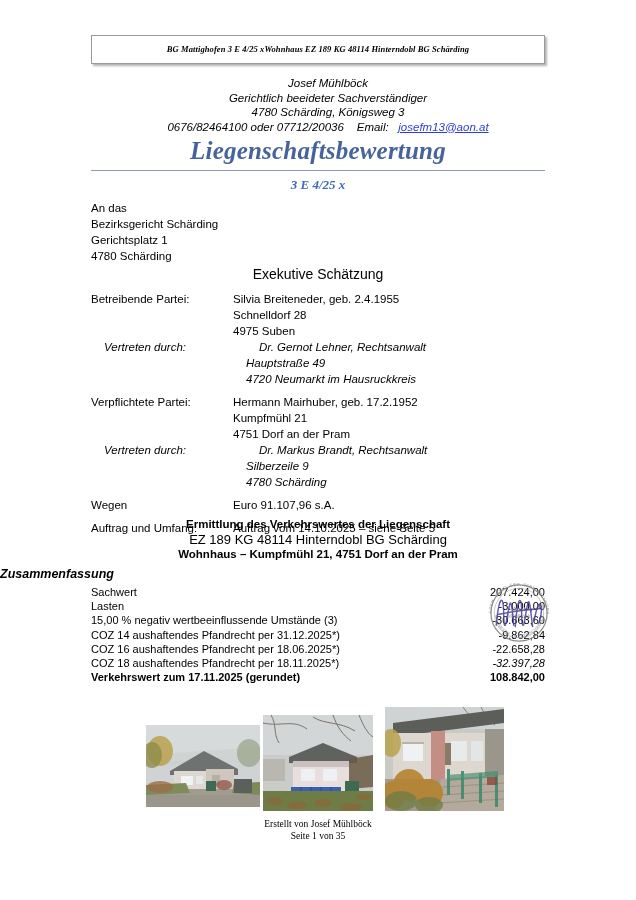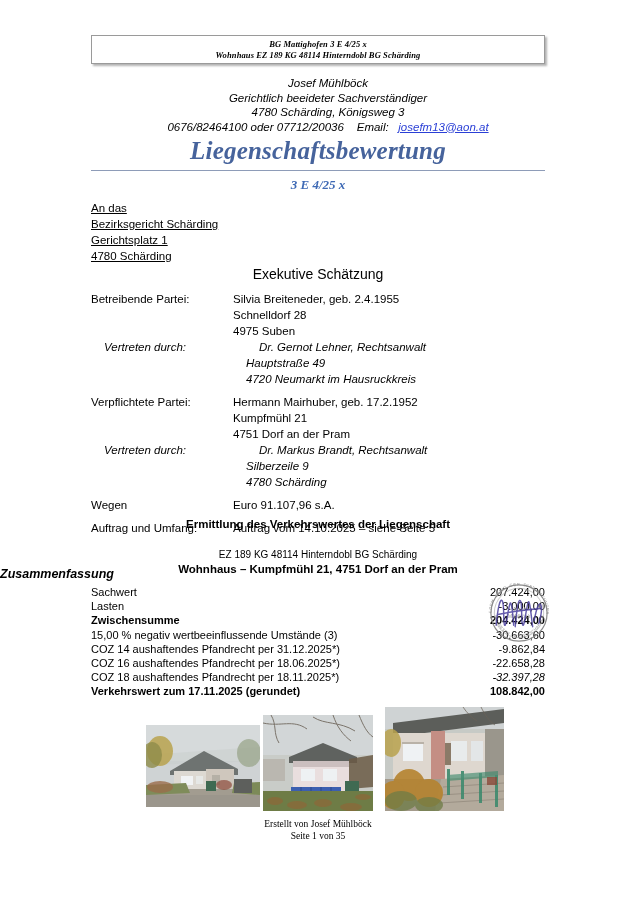--- a/index.html
+++ b/index.html
@@ -29,21 +29,21 @@
   .header-box {
     position: absolute;
     left: 91px;
     top: 35px;
     width: 454px;
     height: 29px;
     border: 1px solid #9a9a9a;
     box-shadow: 2px 2px 2px rgba(0,0,0,0.30);
     box-sizing: border-box;
     display: flex;
-    flex-direction: column;
+    flex-direction: row;
     align-items: center;
     justify-content: center;
     background: #ffffff;
   }
   .header-box .hline {
     font-family: "Liberation Serif", serif;
     font-weight: bold;
     font-style: italic;
     font-size: 8.5px;
     line-height: 11px;
@@ -110,21 +110,20 @@
     color: #3f6ab5;
   }
 
   
   .recipient {
     position: absolute;
     left: 91px;
     top: 200px;
     font-size: 11.5px;
     line-height: 16px;
-    text-decoration: underline;
   }
 
   
   .sec-exekutive {
     position: absolute;
     left: 0;
     top: 266px;
     width: 636px;
     text-align: center;
     font-size: 14px;
@@ -148,21 +147,21 @@
   .ermittlung {
     position: absolute;
     left: 0;
     top: 517px;
     width: 636px;
     text-align: center;
     font-size: 11.5px;
     line-height: 15px;
   }
   .ermittlung .b-it { font-weight: bold; font-size: 11.5px; }
-  .ermittlung .plain { font-size: 10px; margin-top: 15px; }
+  .ermittlung .plain { font-size: 13px; }
 
   .sec-zusammen {
     position: absolute;
     left: 0;
     top: 567px;
     width: 636px;
     text-align: left;
     font-weight: bold;
     font-style: italic;
     font-size: 12.5px;
@@ -352,24 +351,20 @@
   <div class="sec-zusammen">Zusammenfassung</div>
 
   <div class="summary">
     <div class="s-row">
       <div class="s-label">Sachwert</div>
       <div class="s-amt">207.424,00</div>
     </div>
     <div class="s-row">
       <div class="s-label">Lasten</div>
       <div class="s-amt">-3.000,00</div>
-    </div>
-    <div class="s-row">
-      <div class="s-label bold">Zwischensumme</div>
-      <div class="s-amt bold">204.424,00</div>
     </div>
     <div class="s-row">
       <div class="s-label">15,00 % negativ wertbeeinflussende Umstände (3)</div>
       <div class="s-amt">-30.663,60</div>
     </div>
     <div class="s-row">
       <div class="s-label">COZ 14 aushaftendes Pfandrecht per 31.12.2025*)</div>
       <div class="s-amt">-9.862,84</div>
     </div>
     <div class="s-row">

